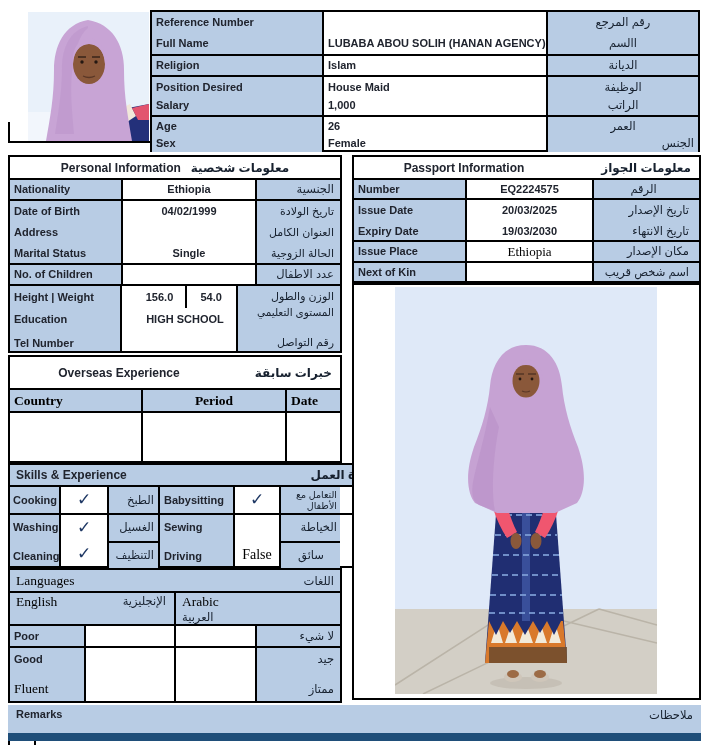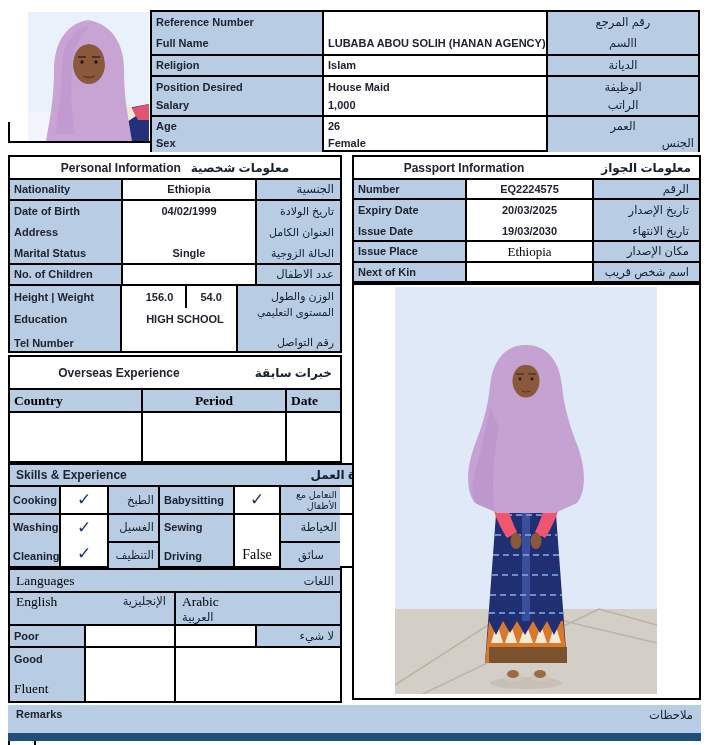--- a/index.html
+++ b/index.html
@@ -190,28 +190,28 @@
       <span style="flex:1; text-align:center;">Passport Information</span>
       <span class="arb rt" style="width:125px; padding-right:8px;">معلومات الجواز</span>
     </div>
     <div class="row bt" style="height:20px;">
       <div class="c lb" style="width:111px;">
           <div class="line" style="line-height:18px;">Number</div>
         </div>
       <div class="c bl ctr" style="width:127px;">
           <div class="line" style="line-height:18px;">EQ2224575</div>
         </div>
-      <div class="c lb bl ar rt" style="width:107px; padding-right:10px;">
+      <div class="c lb bl ar rt" style="width:107px; padding-right:10px;text-align:center;">
           <div class="line" style="line-height:18px;">الرقم</div>
         </div>
     </div>
     <div class="row bt" style="height:42px;">
       <div class="c lb" style="width:111px;">
+        <div class="line">Issue Date</div>
         <div class="line">Expiry Date</div>
-        <div class="line">Issue Date</div>
       </div>
       <div class="c bl ctr" style="width:127px;">
         <div class="line">20/03/2025</div>
         <div class="line">19/03/2030</div>
       </div>
       <div class="c lb bl ar rt" style="width:107px; padding-right:10px;">
         <div class="line">تاريخ الإصدار</div>
         <div class="line">تاريخ الانتهاء</div>
       </div>
     </div>
@@ -318,20 +318,24 @@
       <div class="bl wh" style="width:81px;"></div>
       <div class="c lb bl ar rt" style="width:85px; line-height:20px; padding-right:6px;">لا شيء</div>
     </div>
     <div class="row bt" style="height:55px;">
       <div class="c lb" style="width:74px;">
         <div style="height:24px; line-height:22px;">Good</div>
         <div class="sf" style="height:31px; line-height:34px; font-size:13.5px;">Fluent</div>
       </div>
       <div class="bl wh" style="width:90px;"></div>
       <div class="bl wh" style="width:81px;"></div>
+      <div class="c lb bl ar rt" style="width:85px; padding-right:6px;">
+        <div style="height:24px; line-height:22px;">جيد</div>
+        <div style="height:31px; line-height:34px;">ممتاز</div>
+      </div>
     </div>
   </div>
 
   <div class="tbl" style="left:352px; top:283px; width:349px; height:417px;">
     <div class="abs" style="left:41px; top:2px; width:262px; height:407px;">
       <svg width="262" height="407" viewBox="0 0 262 407">
 
         <rect width="262" height="322" fill="#dfe9f8"></rect>
         <rect y="322" width="262" height="85" fill="#d3cfc6"></rect>
         <path d="M0,398 L118,322 M118,322 L262,356 M28,407 L204,322 M204,322 L262,338" stroke="#bab4a8" stroke-width="1.5" fill="none"></path>

